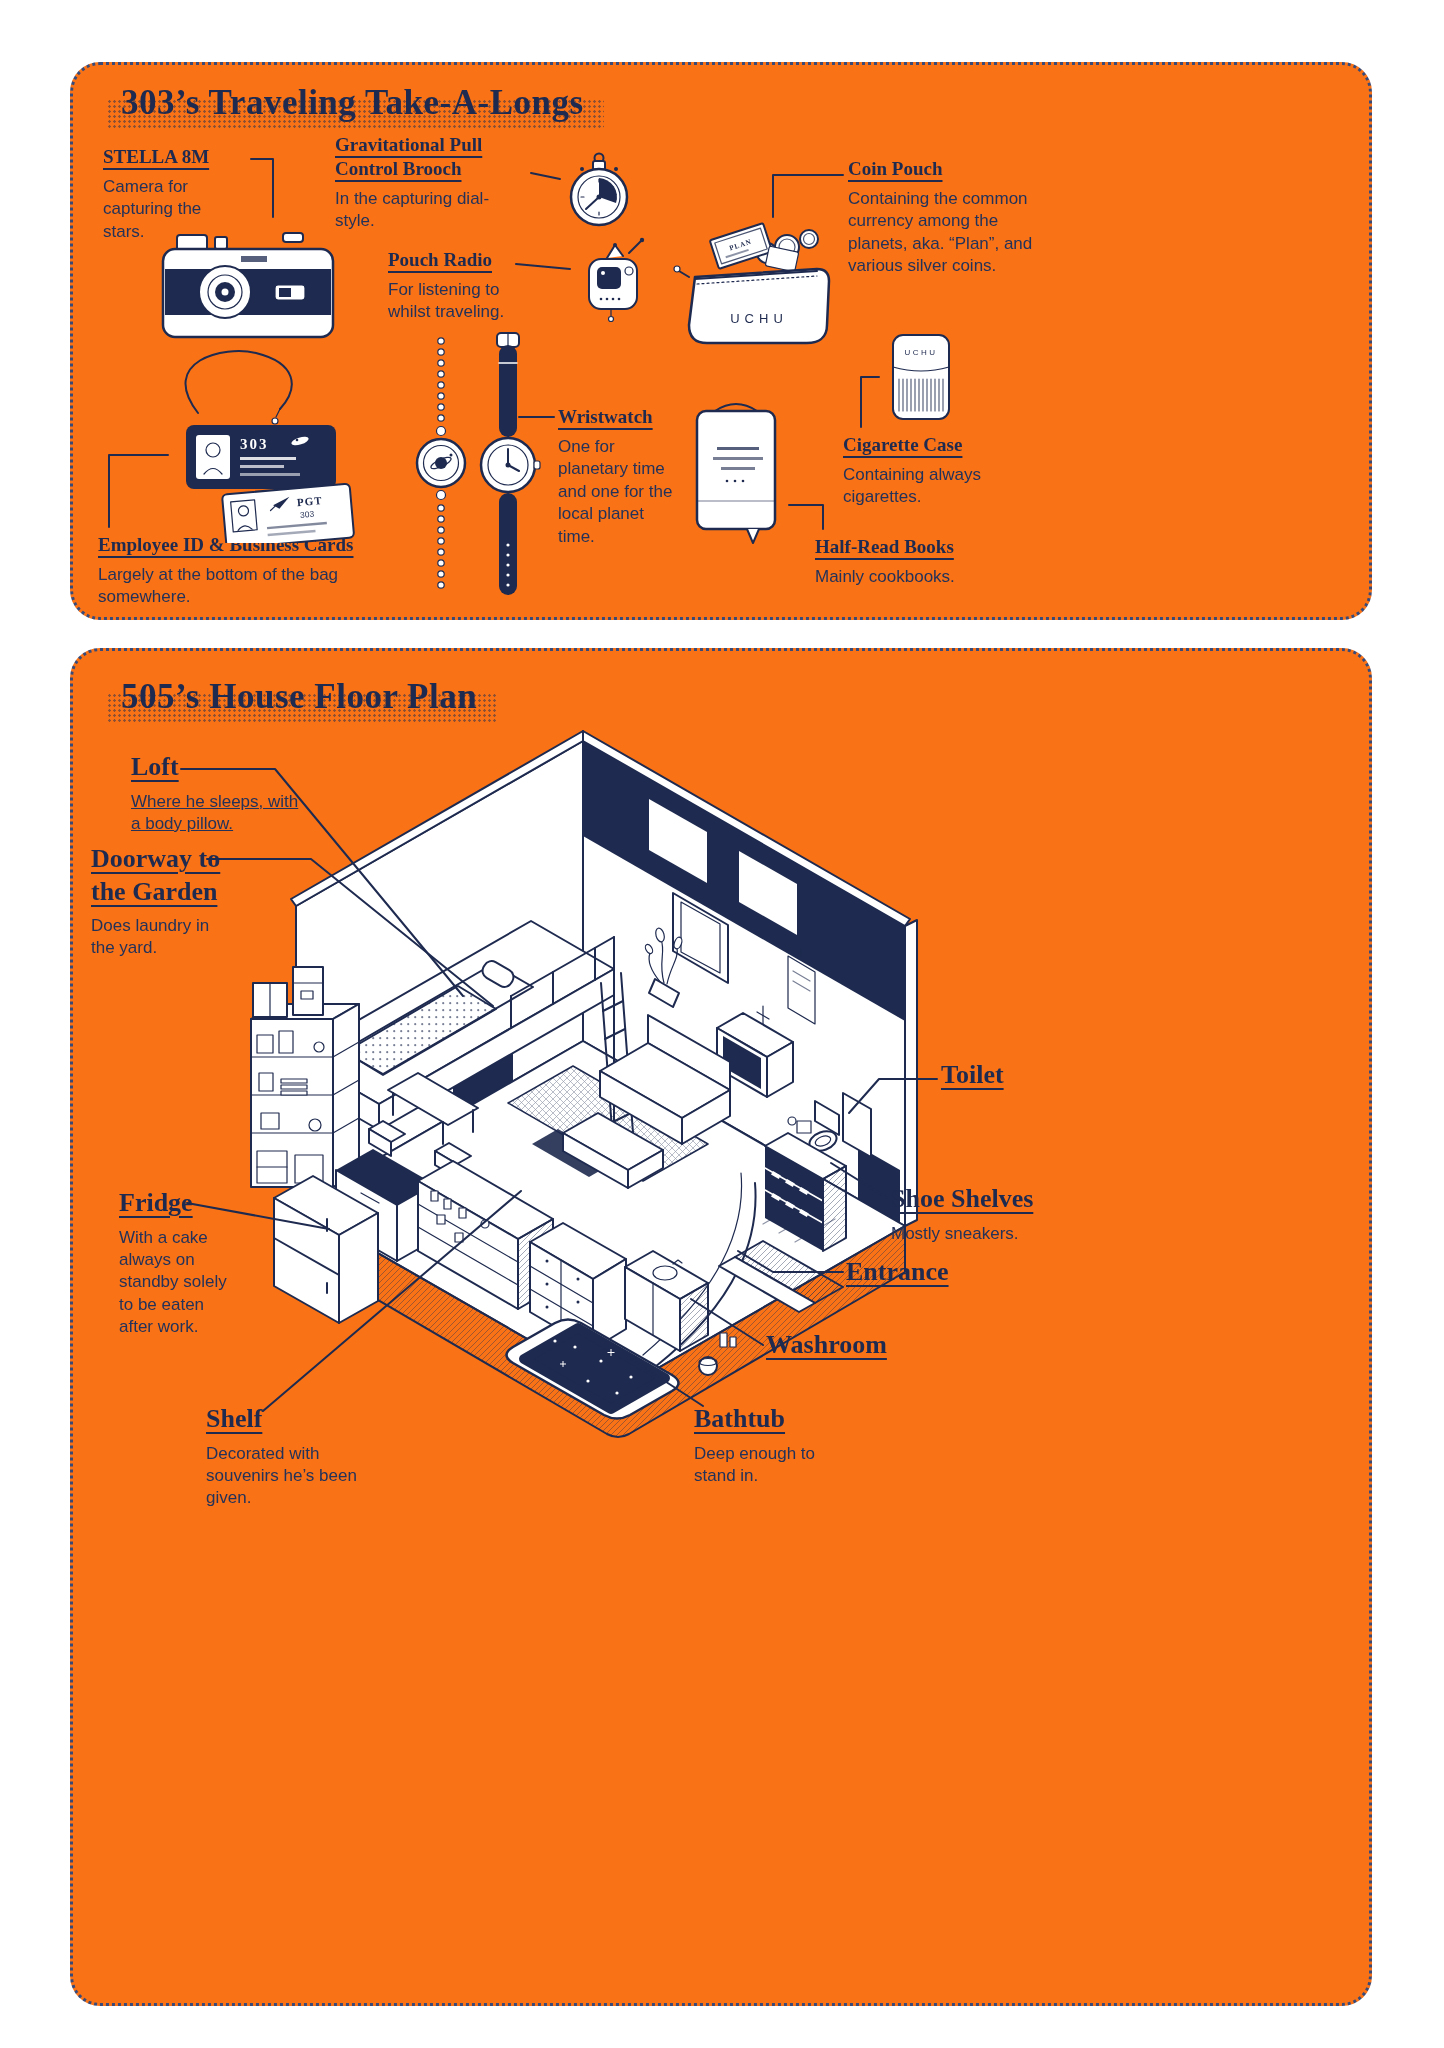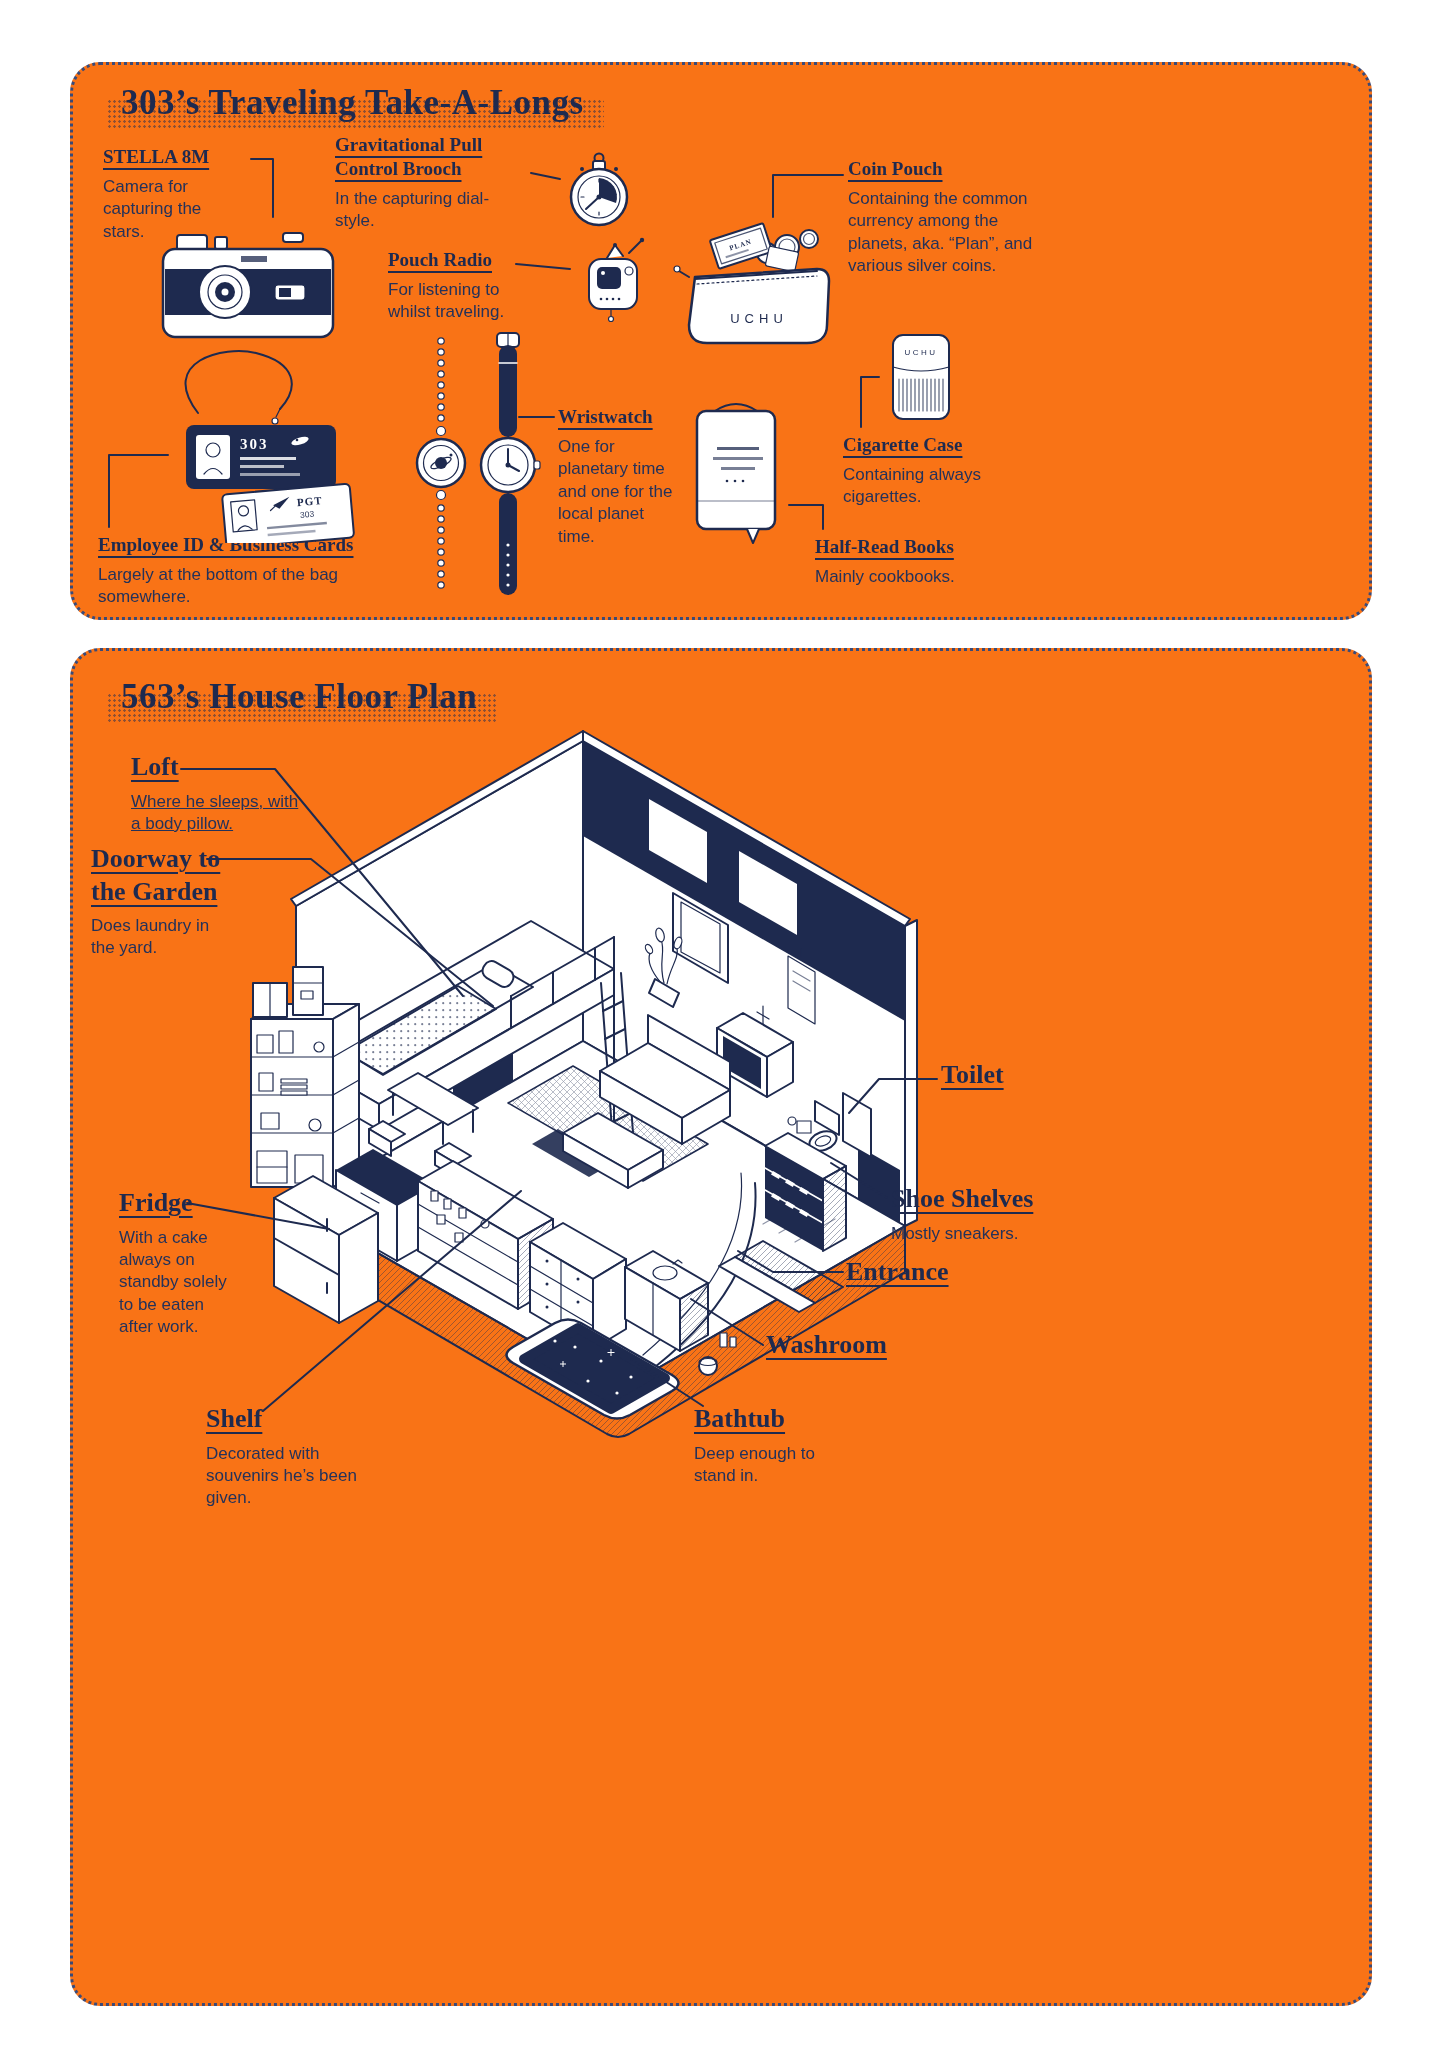--- a/index.html
+++ b/index.html
@@ -282,21 +282,21 @@
         <circle class="ink" cx="62" cy="84" r="1.3"></circle>
       <line class="nft" x1="16" y1="104" x2="94" y2="104" opacity=".6"></line>
       <path class="st" d="M66,132 L72,146 L78,132"></path>
     </svg>
   </div>
 
   <div class="panel fp" id="panel-floorplan">
 
     <div class="banner" style="left:48px;top:26px;">
       <span class="banner-dots"></span>
-      <span class="banner-text">563’s House Floor Plan</span>
+      <span class="banner-text">505’s House Floor Plan</span>
     </div>
 
     <svg class="illus" style="left:130px;top:70px;" width="800" height="870" viewBox="0 0 800 870">
       <defs>
         <pattern id="hatch" width="6" height="6" patternUnits="userSpaceOnUse">
           <path d="M0,6 L6,0" stroke="#1e2a4f" stroke-width="0.8" opacity="0.5"></path>
         </pattern>
         <pattern id="cross" width="7" height="7" patternUnits="userSpaceOnUse">
           <path d="M0,7 L7,0 M0,0 L7,7" stroke="#1e2a4f" stroke-width="0.7" opacity="0.45"></path>
         </pattern>

